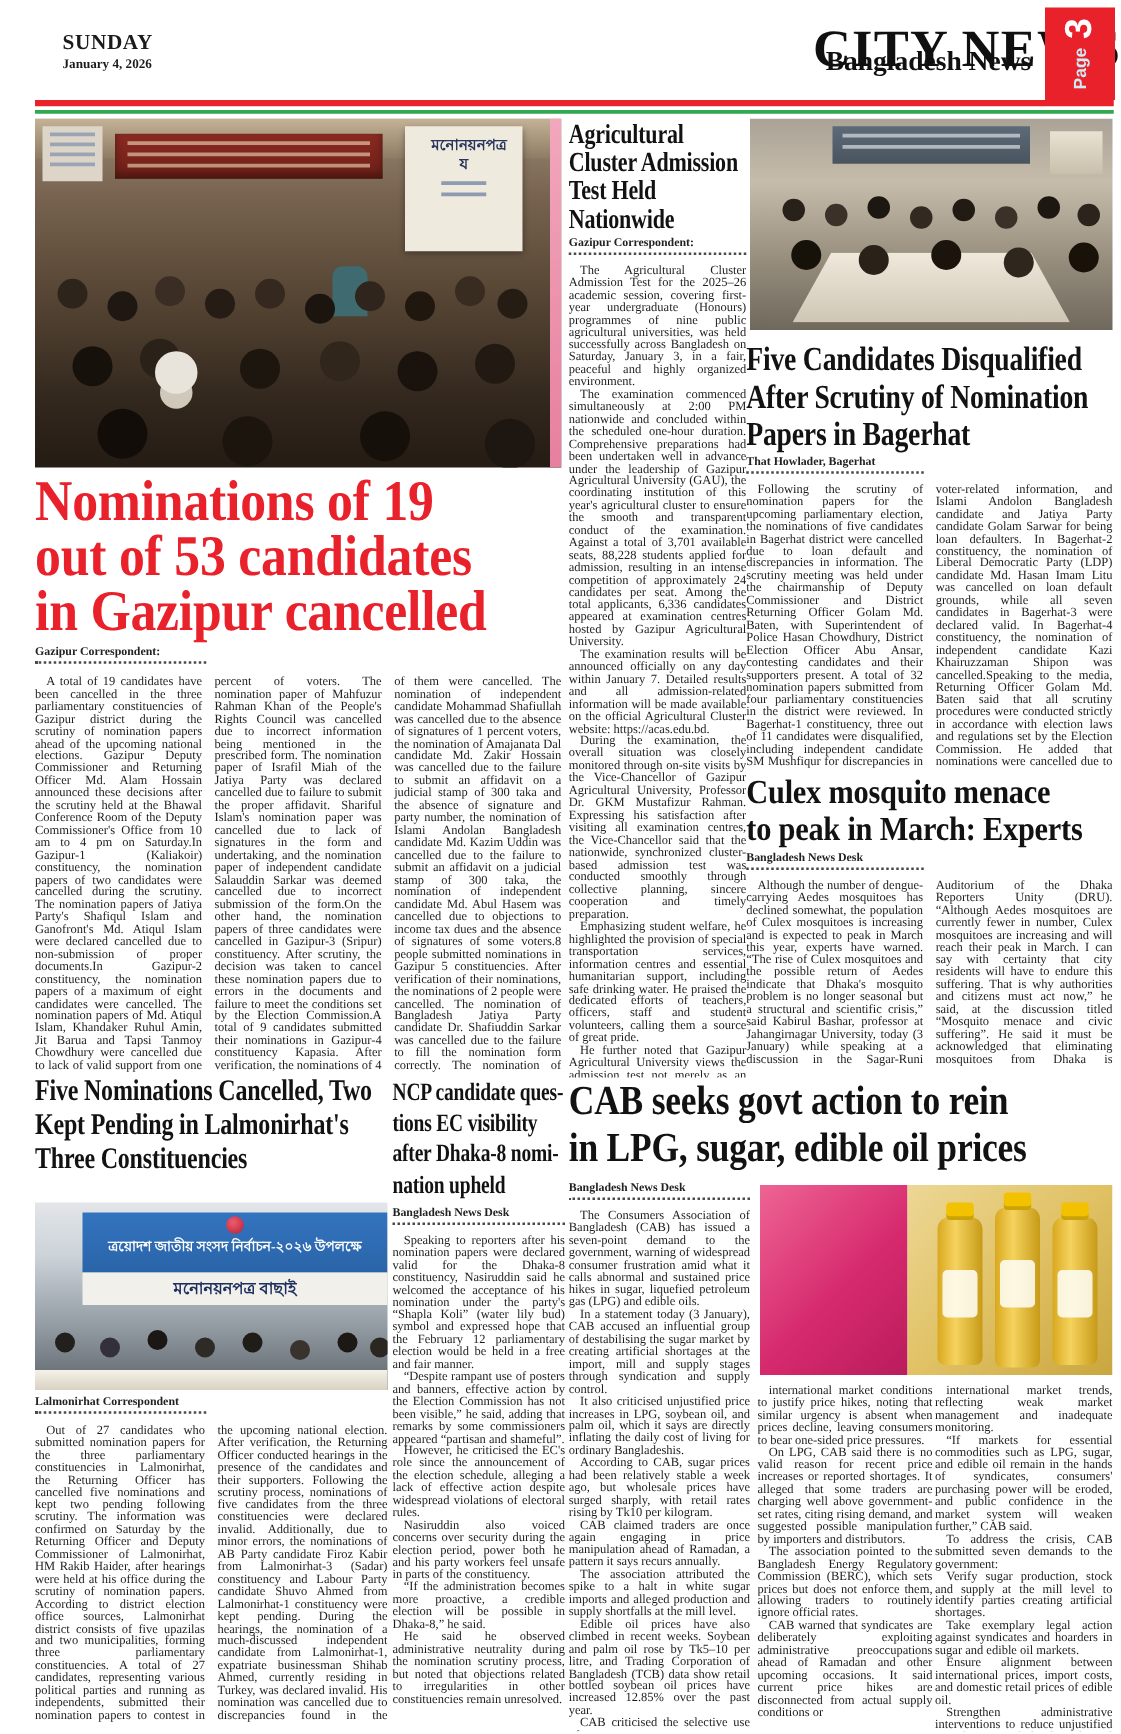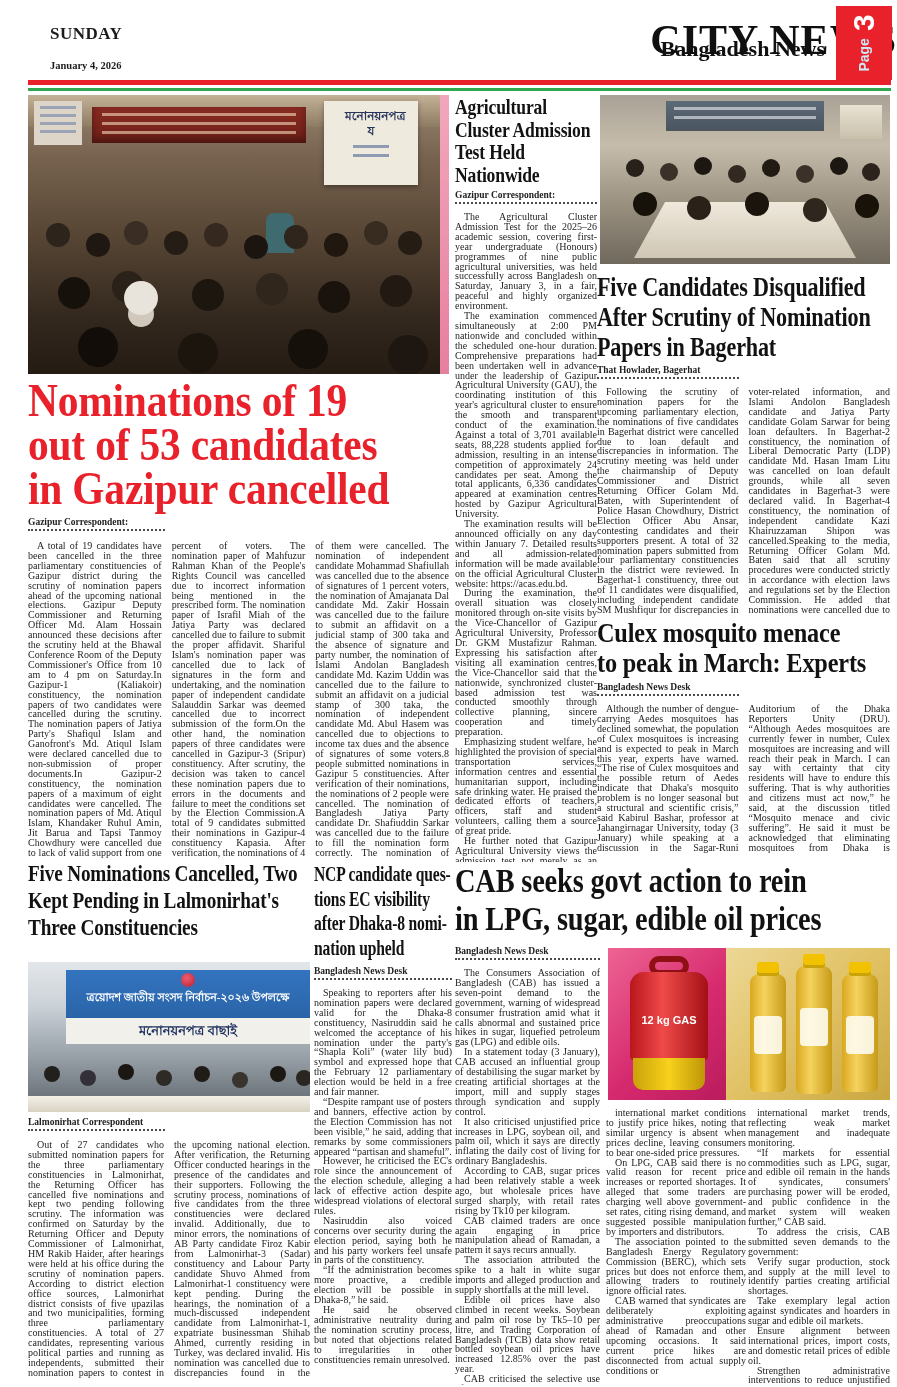--- a/index.html
+++ b/index.html
@@ -9,21 +9,21 @@
     width:897px; height:1387px;
     font-family:"Liberation Serif", serif;
     color:#1b1b1b;
     overflow:hidden;
   }
   .abs { position:absolute; }
 
   
   .dateline { left:50px; top:24px; text-align:left; }
   .dateline .day { font-size:17px; font-weight:bold; letter-spacing:.5px; }
-  .dateline .date { font-size:10.5px; font-weight:bold; margin-top:16px; }
+  .dateline .date { font-size:10.5px; font-weight:bold; margin-top:2px; }
   .masthead { left:0; right:0; top:16px; text-align:right;
     font-size:42px; font-weight:bold; letter-spacing:1px; color:#101010; }
   .brand { left:620px; top:36px; width:205px; text-align:right;
     font-size:22px; font-weight:bold; color:#101010; }
   .pagebox { left:836px; top:6px; width:56px; height:74px; background:#e8212b;
     display:flex; align-items:center; justify-content:center; }
   .pagebox-inner { transform:rotate(-90deg); display:flex; align-items:center; gap:7px;
     color:#fff; font-family:"Liberation Sans", sans-serif; white-space:nowrap; }
   .pb-label { font-size:14px; font-weight:bold; color:#cfe9f5; }
   .pb-num { font-size:30px; font-weight:bold; }
@@ -79,21 +79,21 @@
 
   #photo-gazipur { left:28px; top:95px; width:421px; height:279px;
     background:linear-gradient(180deg,#9b8873 0%,#77634f 22%,#554433 52%,#33281e 80%,#241b13 100%); }
   #photo-gazipur .ceiling { position:absolute; top:0; left:0; right:0; height:32px;
     background:linear-gradient(180deg,#c3b296,#8d7b63); }
   #photo-gazipur .red-banner { position:absolute; top:12px; left:64px; width:214px; height:36px;
     background:linear-gradient(180deg,#8a2b22,#6e1f18); box-shadow:inset 0 -4px 8px rgba(0,0,0,.35); }
   #photo-gazipur .red-banner i { display:block; height:3px; margin:6px 10px 0; background:rgba(255,236,200,.55); }
   #photo-gazipur .white-sign { position:absolute; top:6px; left:6px; width:48px; height:44px; background:#ddd6c8; }
   #photo-gazipur .white-sign i { display:block; height:3px; margin:5px 6px 0; background:#9aa4b5; }
-  #photo-gazipur .banner-white { position:absolute; top:6px; left:296px; width:94px; height:84px;
+  #photo-gazipur .banner-white { position:absolute; top:6px; left:296px; width:94px; height:100px;
     background:#efeade; color:#28355c; font-weight:bold; font-size:12px; line-height:15px;
     padding:8px 21px 0; text-align:center; box-shadow:0 2px 5px rgba(0,0,0,.35); }
   #photo-gazipur .banner-white i { display:block; height:3px; margin:6px 8px 0; background:#8f9ab3; }
   #photo-gazipur .uniform { position:absolute; left:238px; top:118px; width:28px; height:40px;
     background:#3f6b70; border-radius:8px 8px 0 0; }
   #photo-gazipur .cap-man { position:absolute; left:96px; top:186px; width:34px; height:34px;
     border-radius:50%; background:#e8e4dc; box-shadow:0 16px 0 -4px #cfc8bb; }
   #photo-gazipur .heads { position:absolute; left:18px; top:128px; width:24px; height:24px;
     border-radius:50%; background:#2d241c; box-shadow:
       40px 10px 0 #1f1812, 78px -2px 0 #3a2e24, 118px 8px 0 #241c15, 158px 0 0 #35281e,
@@ -226,26 +226,20 @@
   <div class="cab-right"></div>
   <div class="bottle b1">
       <span class="lbl"></span>
     </div>
   <div class="bottle b2">
       <span class="lbl"></span>
     </div>
   <div class="bottle b3">
       <span class="lbl"></span>
     </div>
-  <div class="cylinder">
-    <div class="cyl-handle"></div>
-    <div class="cyl-body"></div>
-    <div class="cyl-base"></div>
-    <div class="cyl-label">12 kg GAS</div>
-  </div>
 </div>
 
 <div class="abs headline headline-red" id="gz-headline">Nominations of 19
 out of 53 candidates
 in Gazipur cancelled</div>
 <div class="abs byline" id="gz-byline">Gazipur Correspondent:</div>
 <div class="abs body-text cols-3" id="gz-body">
     <p>A total of 19 candidates have been cancelled in the three parliamentary constituencies of Gazipur district during the scrutiny of nomination papers ahead of the upcoming national elections. Gazipur Deputy Commissioner and Returning Officer Md. Alam Hossain announced these decisions after the scrutiny held at the Bhawal Conference Room of the Deputy Commissioner's Office from 10 am to 4 pm on Saturday.In Gazipur-1 (Kaliakoir) constituency, the nomination papers of two candidates were cancelled during the scrutiny. The nomination papers of Jatiya Party's Shafiqul Islam and Ganofront's Md. Atiqul Islam were declared cancelled due to non-submission of proper documents.In Gazipur-2 constituency, the nomination papers of a maximum of eight candidates were cancelled. The nomination papers of Md. Atiqul Islam, Khandaker Ruhul Amin, Jit Barua and Tapsi Tanmoy Chowdhury were cancelled due to lack of valid support from one percent of voters. The nomination paper of Mahfuzur Rahman Khan of the People's Rights Council was cancelled due to incorrect information being mentioned in the prescribed form. The nomination paper of Israfil Miah of the Jatiya Party was declared cancelled due to failure to submit the proper affidavit. Shariful Islam's nomination paper was cancelled due to lack of signatures in the form and undertaking, and the nomination paper of independent candidate Salauddin Sarkar was deemed cancelled due to incorrect submission of the form.On the other hand, the nomination papers of three candidates were cancelled in Gazipur-3 (Sripur) constituency. After scrutiny, the decision was taken to cancel these nomination papers due to errors in the documents and failure to meet the conditions set by the Election Commission.A total of 9 candidates submitted their nominations in Gazipur-4 constituency Kapasia. After verification, the nominations of 4 of them were cancelled. The nomination of independent candidate Mohammad Shafiullah was cancelled due to the absence of signatures of 1 percent voters, the nomination of Amajanata Dal candidate Md. Zakir Hossain was cancelled due to the failure to submit an affidavit on a judicial stamp of 300 taka and the absence of signature and party number, the nomination of Islami Andolan Bangladesh candidate Md. Kazim Uddin was cancelled due to the failure to submit an affidavit on a judicial stamp of 300 taka, the nomination of independent candidate Md. Abul Hasem was cancelled due to objections to income tax dues and the absence of signatures of some voters.8 people submitted nominations in Gazipur 5 constituencies. After verification of their nominations, the nominations of 2 people were cancelled. The nomination of Bangladesh Jatiya Party candidate Dr. Shafiuddin Sarkar was cancelled due to the failure to fill the nomination form correctly. The nomination of Bangladesh Khelafat Majlis candidate Gazi Ruhul Amin Qasemi has been canceled due to incorrect voter ID card information of the proposer.In all, a major change is being observed in the electoral equation of the district as the nomination papers of 13 candidates were canceled in these three constituencies of Gazipur in a single day. According to those concerned, only disciplined and qualified candidates will survive in the election due to strict scrutiny.Gazipur District Deputy Commissioner and Returning Officer Mohammad Alam Hossain requested the candidates that the candidates have given their names in writing. So you will abide by it. Necessary action will be taken if it is not respected. Action will be taken if anyone campaigns before the symbol is allotted.</p>
   </div>
 
@@ -288,21 +282,21 @@
 
 <div class="abs headline" id="np-headline">NCP candidate ques-
 tions EC visibility
 after Dhaka-8 nomi-
 nation upheld</div>
 <div class="abs byline" id="np-byline">Bangladesh News Desk</div>
 <div class="abs body-text" id="np-body">
     <p>Speaking to reporters after his nomination papers were declared valid for the Dhaka-8 constituency, Nasiruddin said he welcomed the acceptance of his nomination under the party's “Shapla Koli” (water lily bud) symbol and expressed hope that the February 12 parliamentary election would be held in a free and fair manner.</p>
     <p>“Despite rampant use of posters and banners, effective action by the Election Commission has not been visible,” he said, adding that remarks by some commissioners appeared “partisan and shameful”.</p>
     <p>However, he criticised the EC's role since the announcement of the election schedule, alleging a lack of effective action despite widespread violations of electoral rules.</p>
-    <p>Nasiruddin also voiced concerns over security during the election period, saying both he and his party workers feel unsafe in parts of the constituency.</p>
+    <p>Nasiruddin also voiced concerns over security during the election period, power both he and his party workers feel unsafe in parts of the constituency.</p>
     <p>“If the administration becomes more proactive, a credible election will be possible in Dhaka-8,” he said.</p>
     <p>He said he observed administrative neutrality during the nomination scrutiny process, but noted that objections related to irregularities in other constituencies remain unresolved.</p>
   </div>
 
 <div class="abs headline" id="cb-headline">CAB seeks govt action to rein
 in LPG, sugar, edible oil prices</div>
 <div class="abs byline" id="cb-byline">Bangladesh News Desk</div>
 <div class="abs body-text" id="cb-col1">
     <p>The Consumers Association of Bangladesh (CAB) has issued a seven-point demand to the government, warning of widespread consumer frustration amid what it calls abnormal and sustained price hikes in sugar, liquefied petroleum gas (LPG) and edible oils.</p>
     <p>In a statement today (3 January), CAB accused an influential group of destabilising the sugar market by creating artificial shortages at the import, mill and supply stages through syndication and supply control.</p>

